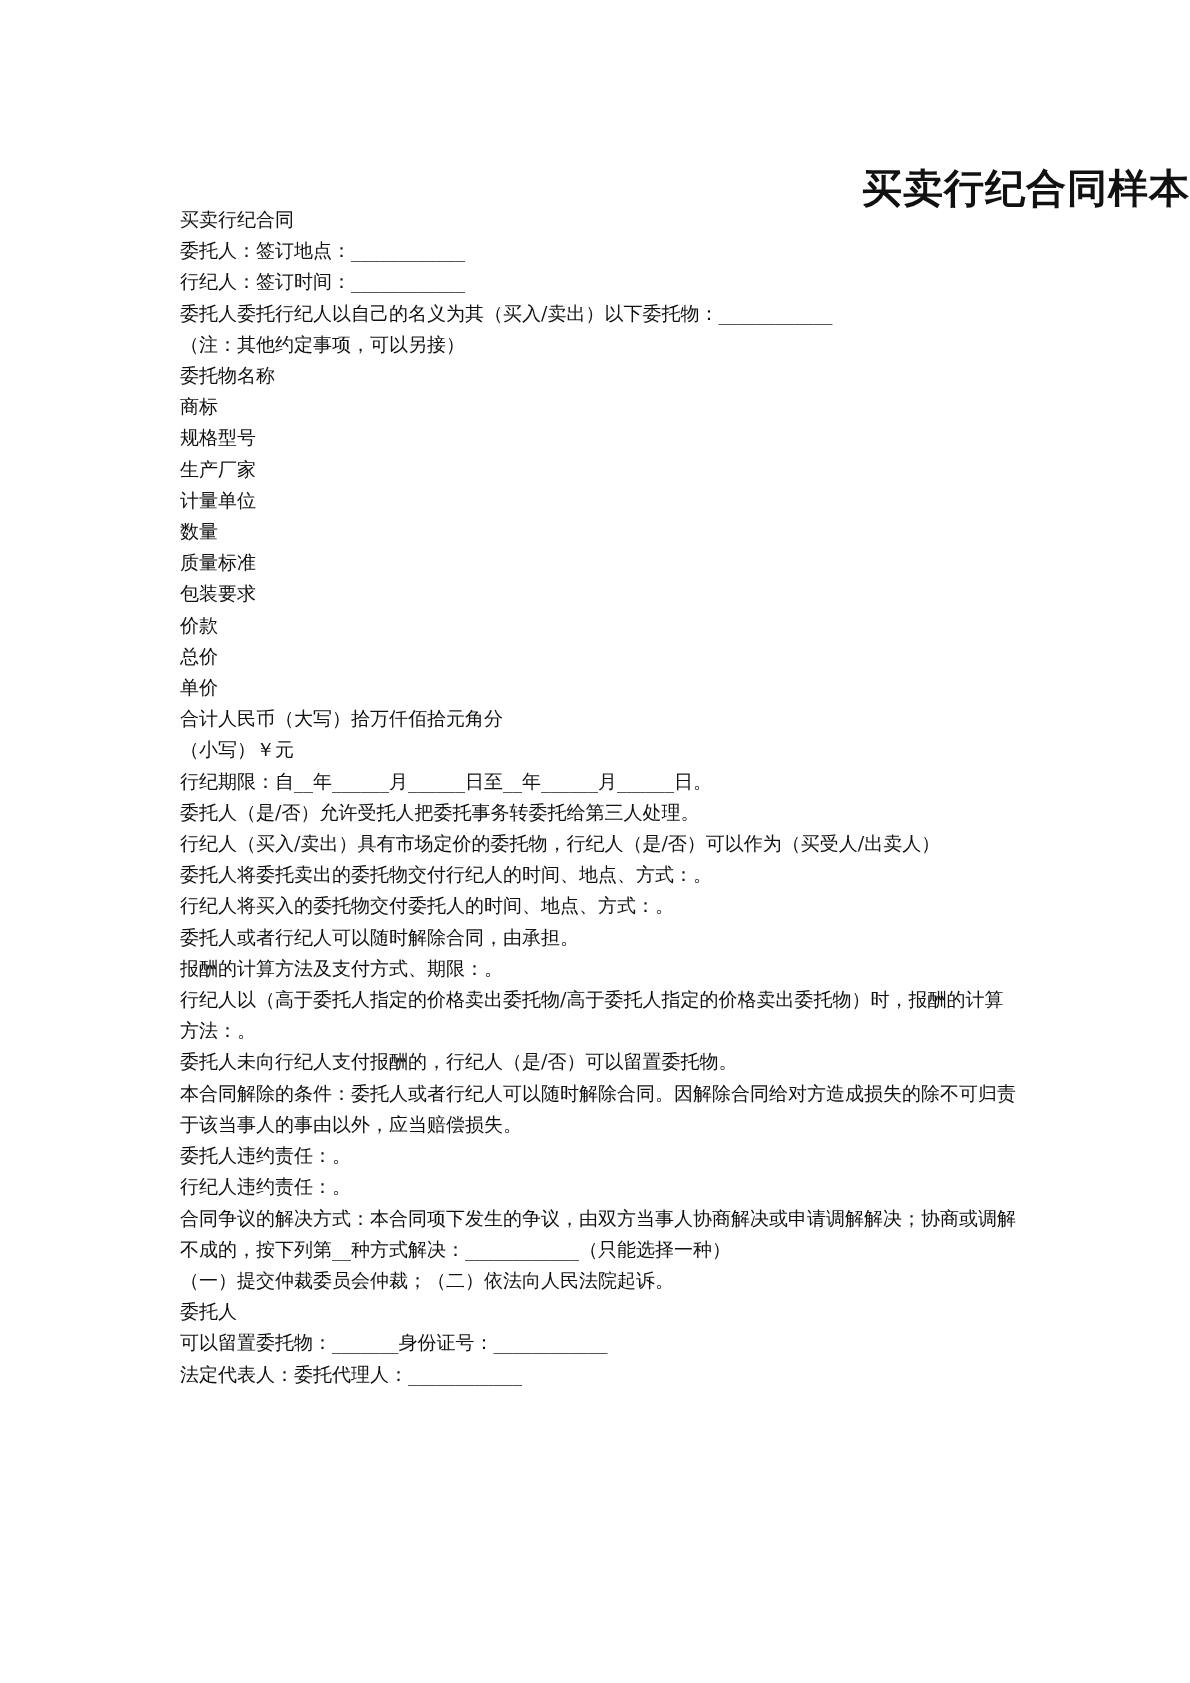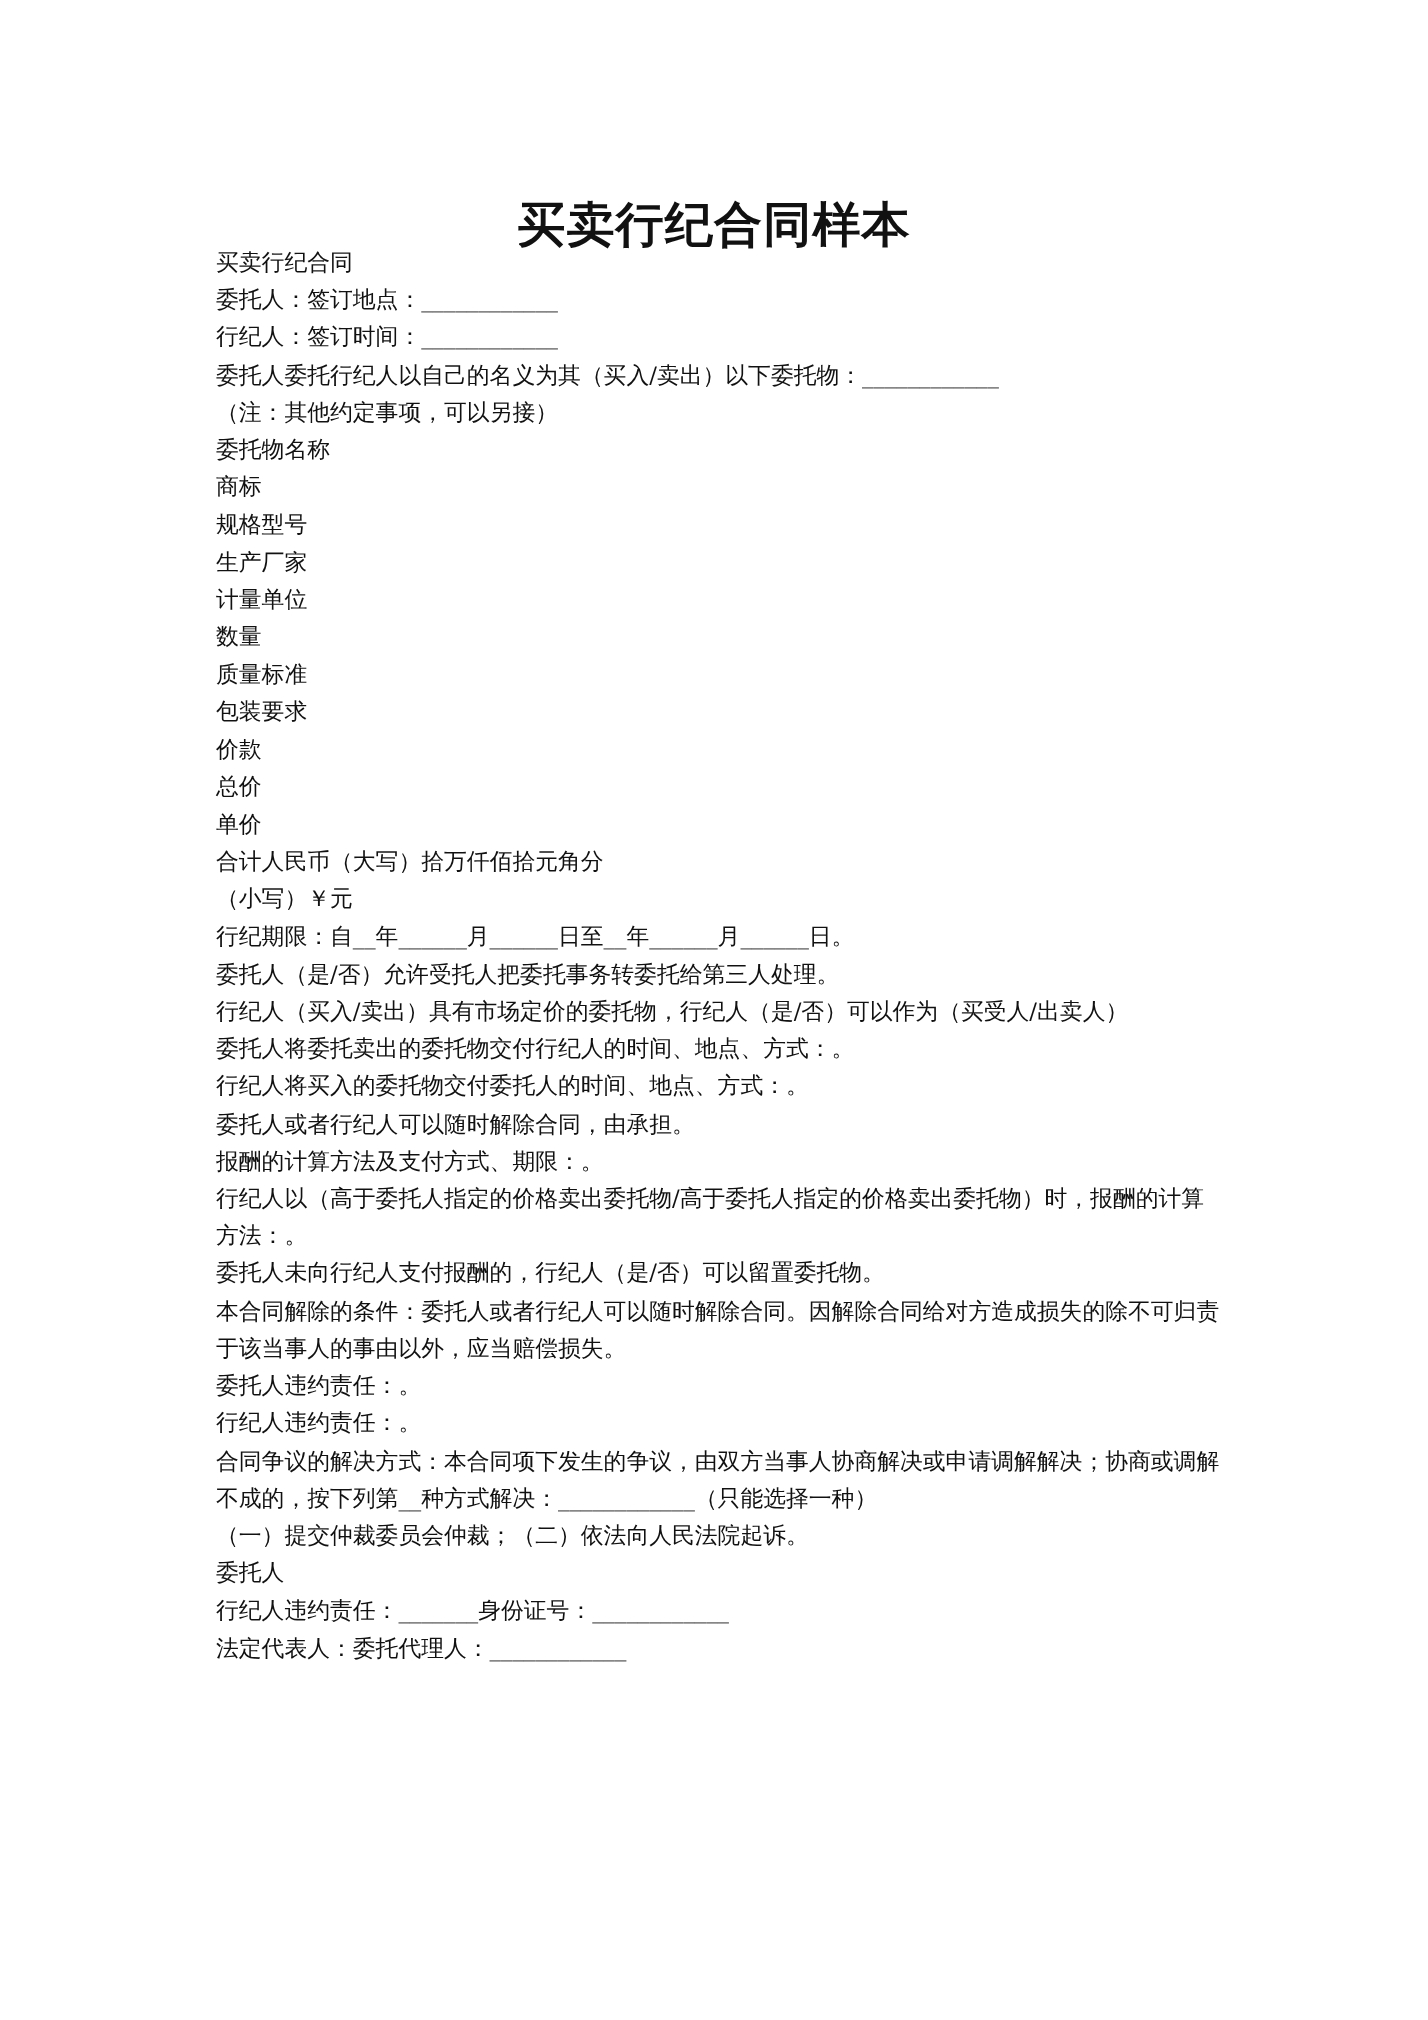--- a/index.html
+++ b/index.html
@@ -1,18 +1,18 @@
 <!DOCTYPE html>
 <html><head>
 <meta charset="utf-8">
 <style>
   html, body { margin: 0; padding: 0; background: #ffffff; }
   body { width: 1190px; height: 1683px; position: relative; overflow: hidden;
          font-family: "DejaVu Serif", "Liberation Serif", serif; color: #111; }
-  .title { position: absolute; top: 158px; left: 0; width: 1190px; text-align: center;
+  .title { position: absolute; top: 158px; left: 0; width: 1190px; text-align: right;
            font-family: "DejaVu Sans", "Liberation Sans", sans-serif; font-weight: bold;
            font-size: 40px; line-height: 60px; letter-spacing: 1px; }
   .body { position: absolute; top: 204px; left: 180px; width: 840px; }
   .line { font-size: 19px; line-height: 31.2px; white-space: pre-wrap; word-break: break-all; }
 </style>
 </head>
 <body>
 
 <div class="title">买卖行纪合同样本</div>
 
@@ -43,15 +43,15 @@
   <div class="line">委托人或者行纪人可以随时解除合同，由承担。</div>
   <div class="line">报酬的计算方法及支付方式、期限：。</div>
   <div class="line">行纪人以（高于委托人指定的价格卖出委托物/高于委托人指定的价格卖出委托物）时，报酬的计算方法：。</div>
   <div class="line">委托人未向行纪人支付报酬的，行纪人（是/否）可以留置委托物。</div>
   <div class="line">本合同解除的条件：委托人或者行纪人可以随时解除合同。因解除合同给对方造成损失的除不可归责于该当事人的事由以外，应当赔偿损失。</div>
   <div class="line">委托人违约责任：。</div>
   <div class="line">行纪人违约责任：。</div>
   <div class="line">合同争议的解决方式：本合同项下发生的争议，由双方当事人协商解决或申请调解解决；协商或调解不成的，按下列第__种方式解决：____________（只能选择一种）</div>
   <div class="line">（一）提交仲裁委员会仲裁；（二）依法向人民法院起诉。</div>
   <div class="line">委托人</div>
-  <div class="line">行纪人违约责任：_______身份证号：____________</div>
+  <div class="line">可以留置委托物：_______身份证号：____________</div>
   <div class="line">法定代表人：委托代理人：____________</div>
 </div>
 
 </body></html>

